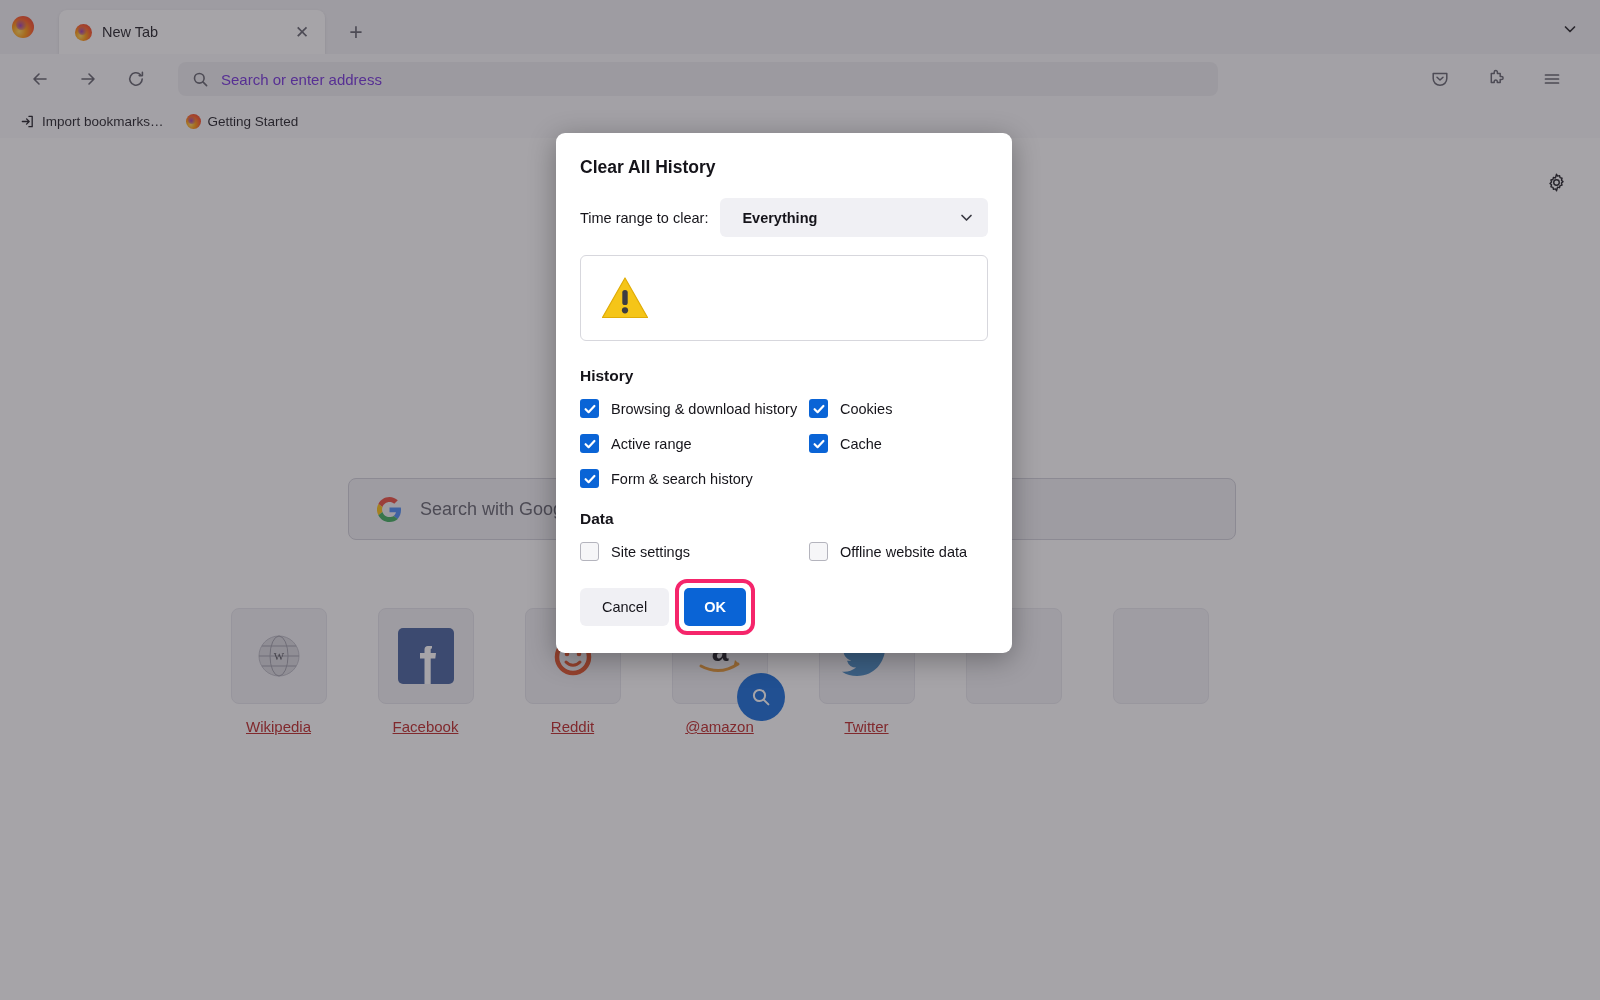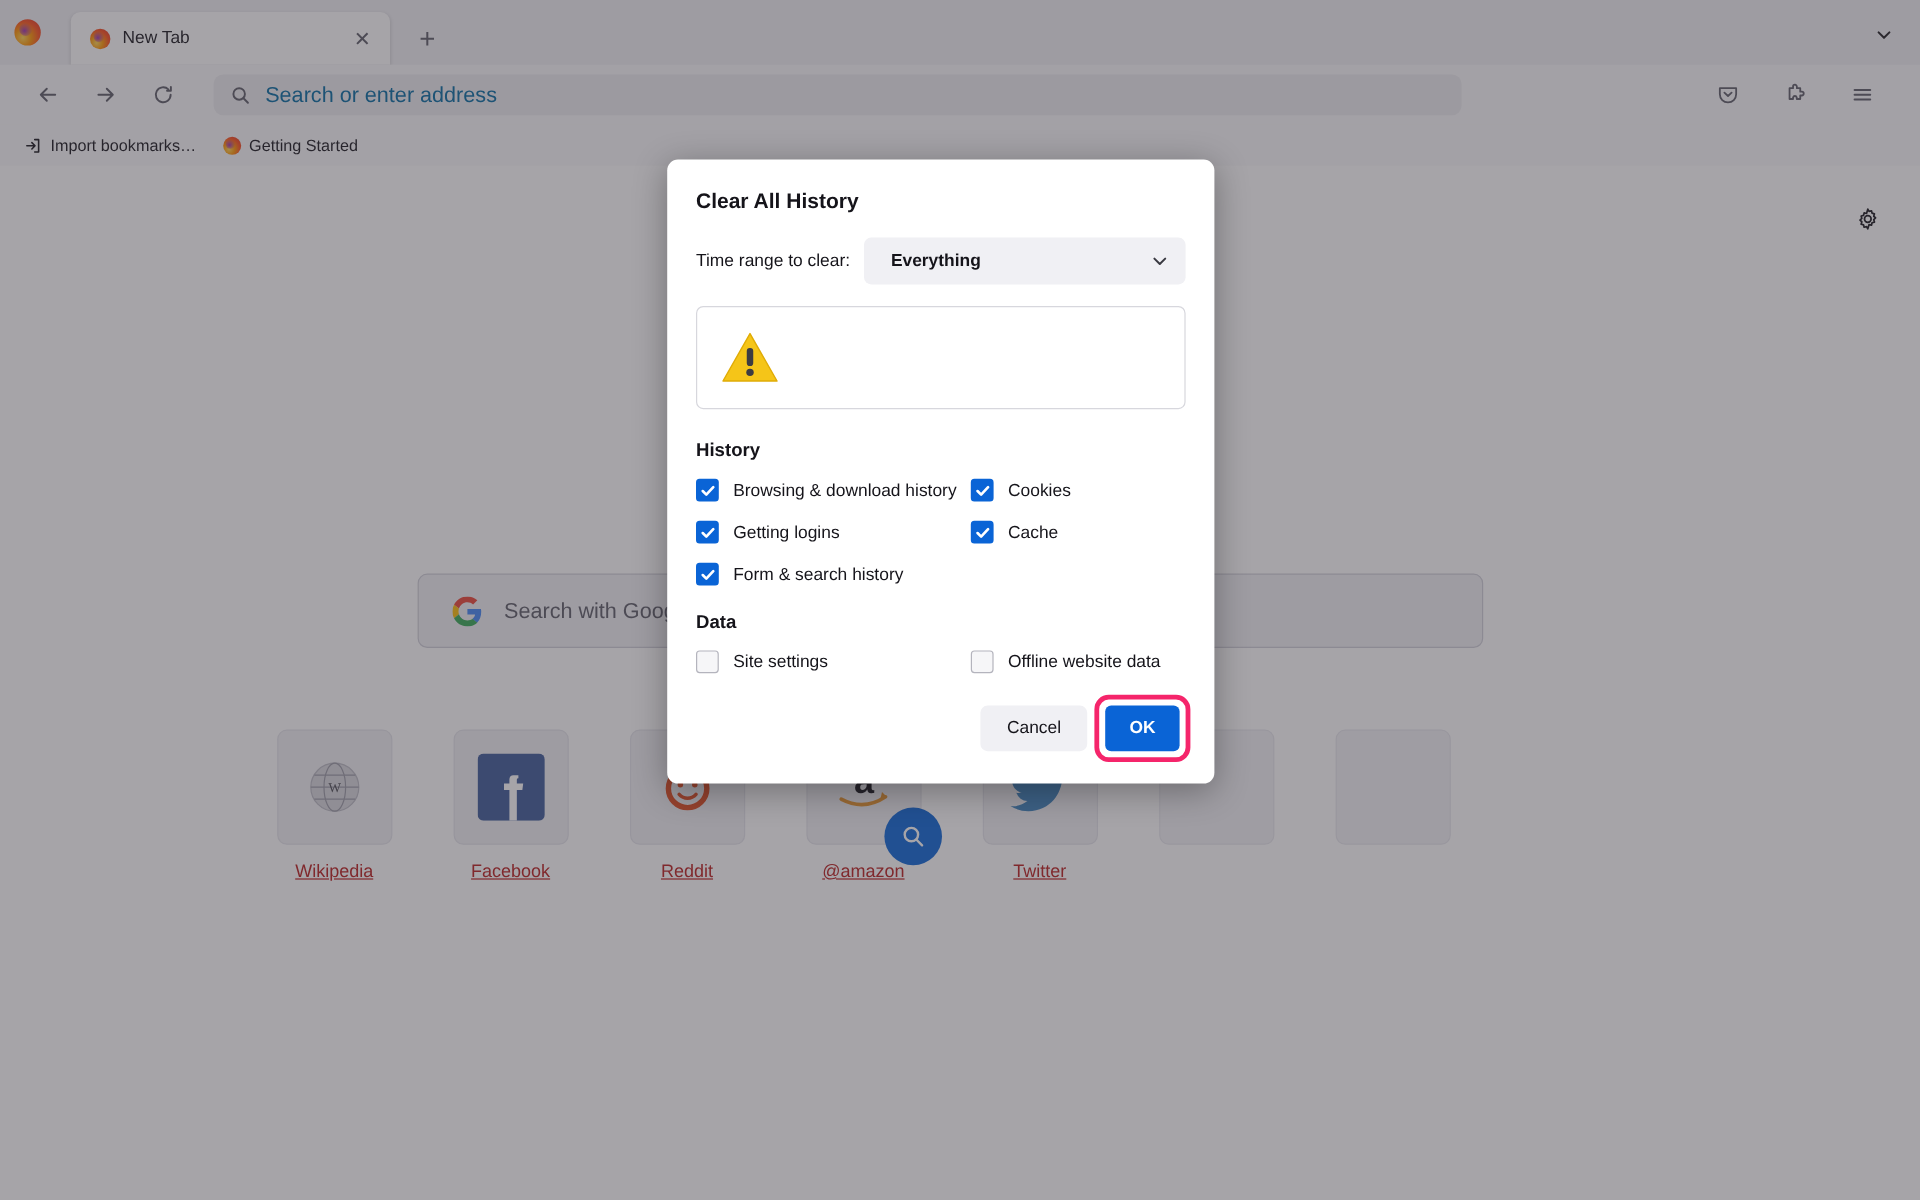--- a/index.html
+++ b/index.html
@@ -71,21 +71,21 @@
     width: 36px; height: 36px; margin: 0 6px;
     display: flex; align-items: center; justify-content: center;
     color: #5b5b66; border-radius: 6px;
   }
   .navbtn.back  { margin-left: 10px; }
   .urlbar {
     flex: 1; height: 34px; margin: 0 14px 0 18px; max-width: 1040px;
     background: #ededf0; border-radius: 8px;
     display: flex; align-items: center; gap: 12px; padding: 0 14px;
   }
-  .urlbar-ph { font-size: 18px; color: #0369a1; }
+  .urlbar-ph { font-size: 15px; color: #6d28d9; }
   .nav-right { margin-left: auto; display: flex; align-items: center; gap: 8px; padding-right: 12px; }
 
   .bookmarkbar {
     position: absolute; left: 0; top: 104px; width: 1600px; height: 34px;
     background: #f9f9fb; display: flex; align-items: center; padding-left: 12px; gap: 6px;
   }
   .bm-item {
     display: flex; align-items: center; gap: 7px;
     padding: 4px 8px; border-radius: 4px;
     font-size: 13.5px; color: #15141a; white-space: nowrap;
@@ -186,21 +186,21 @@
   .cb-row { display: flex; align-items: center; gap: 12px; }
   .cb {
     width: 19px; height: 19px; border-radius: 3px; flex: none;
     display: flex; align-items: center; justify-content: center;
   }
   .cb.on { background: #0a64d6; }
   .cb.off { background: #f6f6f8; border: 1px solid #b4b4bd; }
   .cb-label { font-size: 14.5px; color: #15141a; white-space: nowrap; }
 
   .dlg-actions {
-    display: flex; justify-content: flex-end; align-items: center;
+    display: flex; align-items: center;
     gap: 10px; margin-top: 4px;
   }
   .btn-cancel {
     height: 38px; padding: 0 22px; border-radius: 6px;
     background: #f0f0f4; color: #15141a;
     font-size: 14.5px; display: flex; align-items: center; justify-content: center;
   }
   .ok-wrap {
     padding: 5px; border-radius: 8px;
     background: #fff; outline: 4px solid #f5256b;
@@ -438,21 +438,21 @@
         </span>
         <span class="cb-label">Cookies</span>
       </label>
 
       <label class="cb-row">
         <span class="cb on">
           <svg width="14" height="14" viewBox="0 0 14 14" fill="none" stroke="#ffffff" stroke-width="2.2" stroke-linecap="round" stroke-linejoin="round">
               <path d="M2.6 7.2 L5.6 10.2 L11.4 4"></path>
             </svg>
         </span>
-        <span class="cb-label">Getting logins</span>
+        <span class="cb-label">Active range</span>
       </label>
 
       <label class="cb-row">
         <span class="cb on">
           <svg width="14" height="14" viewBox="0 0 14 14" fill="none" stroke="#ffffff" stroke-width="2.2" stroke-linecap="round" stroke-linejoin="round">
               <path d="M2.6 7.2 L5.6 10.2 L11.4 4"></path>
             </svg>
         </span>
         <span class="cb-label">Cache</span>
       </label>

